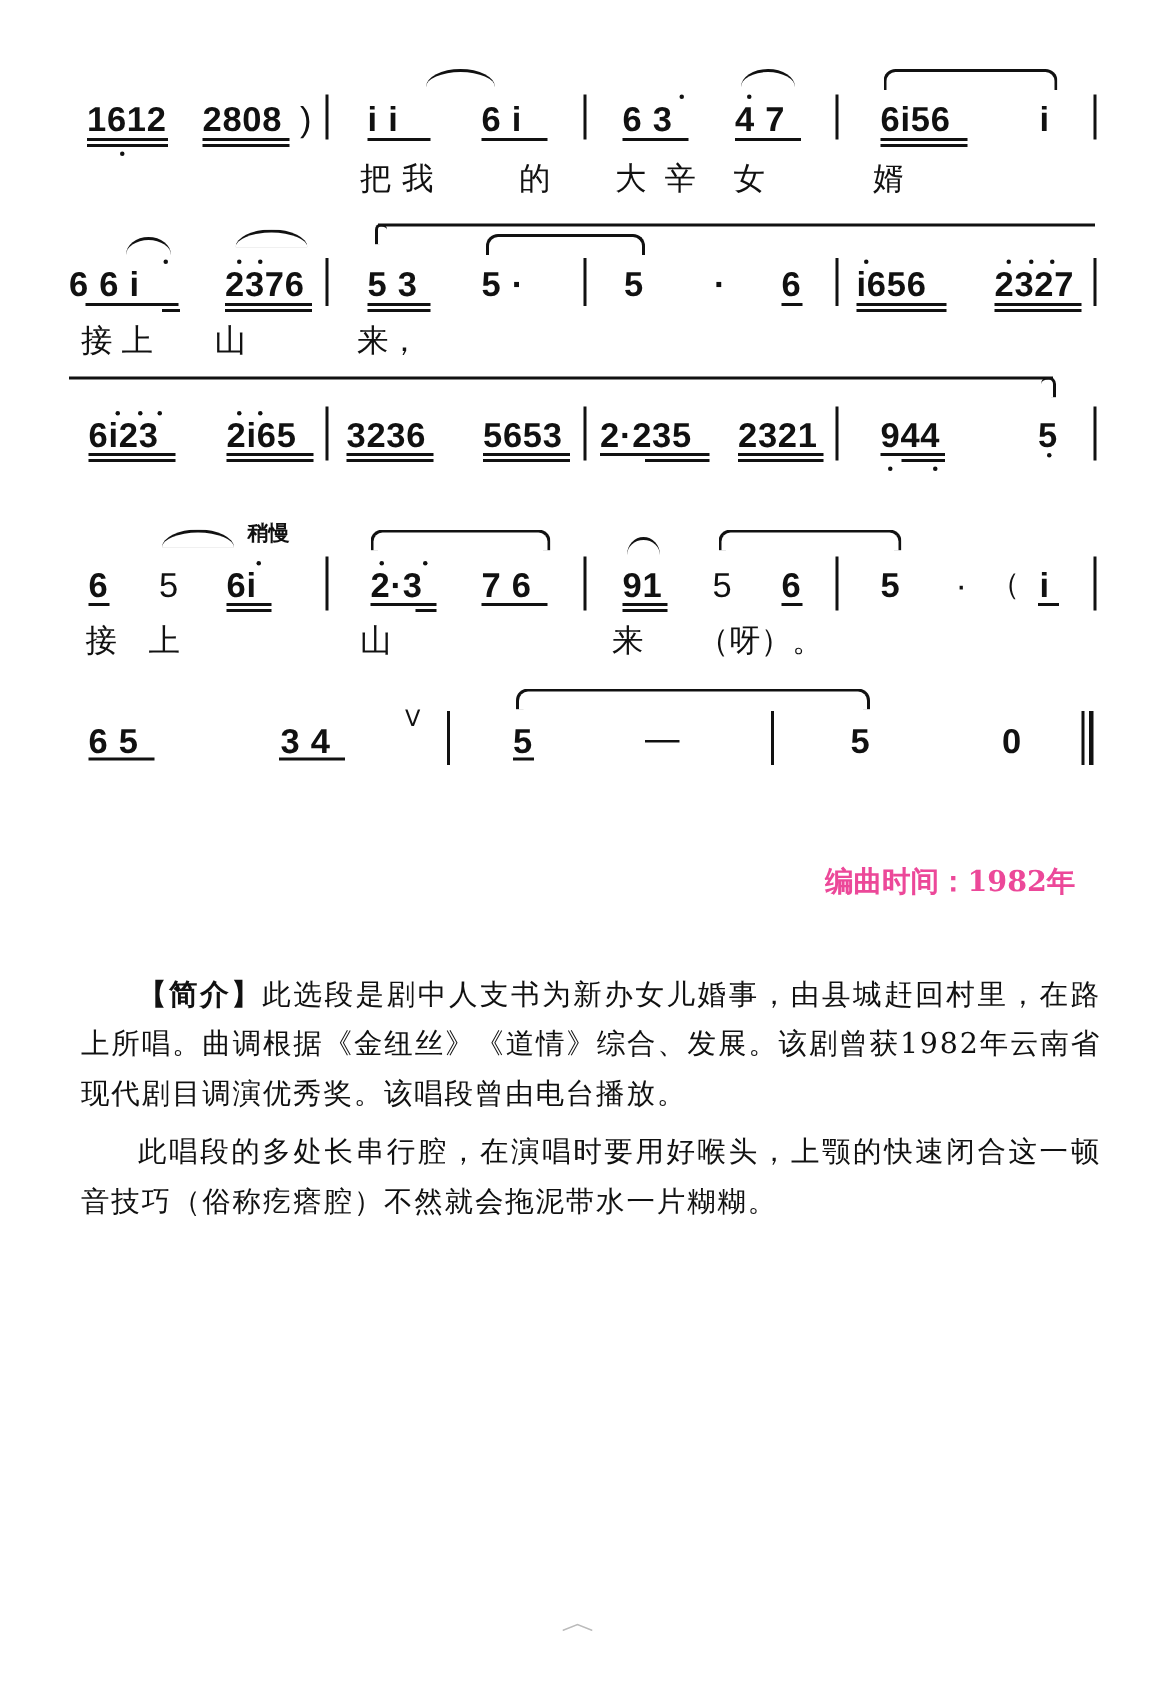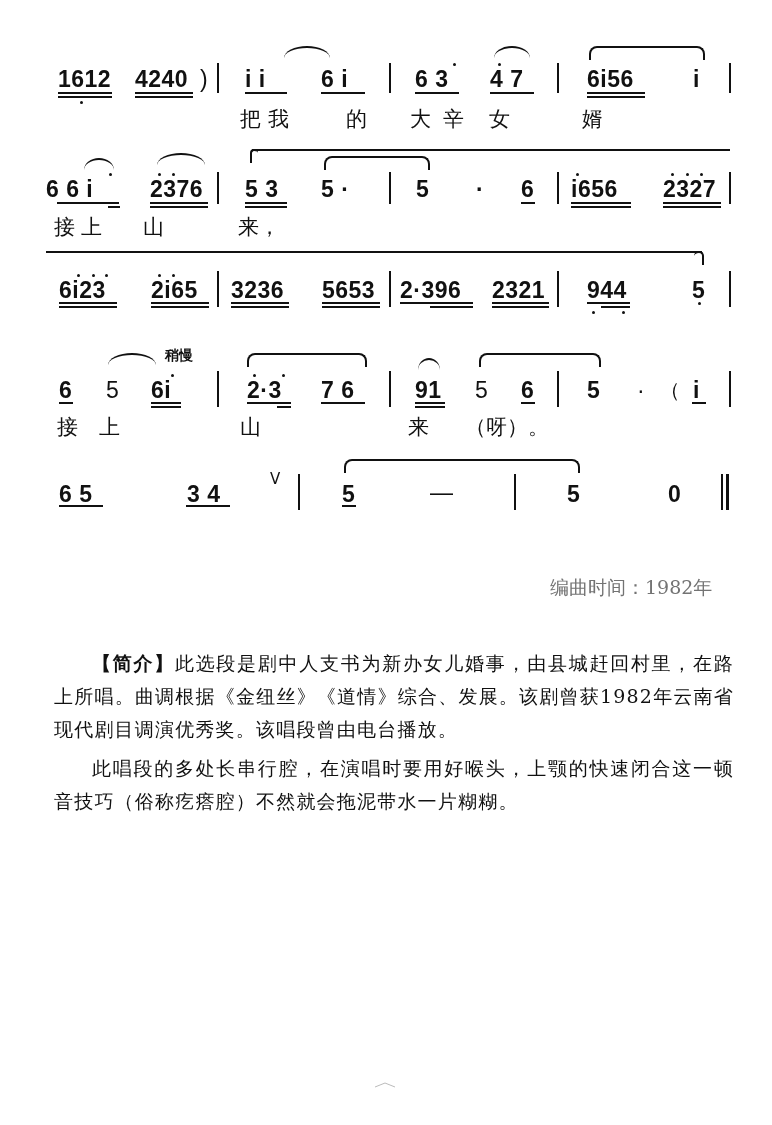--- a/index.html
+++ b/index.html
@@ -8,36 +8,36 @@
   .note { position: absolute; font-family: "Liberation Sans", "DejaVu Sans", sans-serif;
           font-weight: bold; font-size: 23px; line-height: 24px; color: #111; white-space: pre; letter-spacing: 0.5px; }
   .lyric { position: absolute; font-family: "DejaVu Sans", sans-serif; font-size: 21px; line-height: 24px; color: #111; white-space: pre; }
   .bar { position: absolute; width: 2px; background: #111; }
   .ul { position: absolute; height: 2px; background: #111; }
   .dot { position: absolute; width: 3px; height: 3px; border-radius: 50%; background: #111; }
   .slur { position: absolute; border-top: 2px solid #111; border-radius: 50% 50% 0 0 / 100% 100% 0 0; height: 10px; }
   .tie { position: absolute; border: 2px solid #111; border-bottom: none; border-radius: 8px 8px 0 0; height: 12px; }
   .line { position: absolute; height: 2px; background: #111; }
   .small { position: absolute; font-family: "DejaVu Sans", sans-serif; font-size: 14px; font-weight: bold; color: #111; }
-  .credit { position: absolute; font-family: "DejaVu Serif", serif; font-size: 19px; font-weight: normal; color: #737373; }
+  .credit { position: absolute; font-family: "DejaVu Serif", serif; font-size: 19px; font-weight: bold; color: #ec4899; }
   .para { position: absolute; left: 54px; width: 680px; font-family: "DejaVu Serif", serif; font-size: 19px;
           line-height: 33px; color: #111; letter-spacing: 1.2px; text-align: justify; }
   .para .lbl { font-family: "DejaVu Sans", sans-serif; font-weight: bold; }
   .indent { text-indent: 2em; }
   .footer-mark { position: absolute; left: 375px; top: 1082px; width: 20px; height: 6px; }
 </style>
 </head>
 <body>
 
 <div>
   <div class="note" style="left:58px;top:67px">1612</div>
   <div class="ul" style="left:58px;top:92px;width:54px"></div>
   <div class="ul" style="left:58px;top:96px;width:54px"></div>
   <div class="dot" style="left:80px;top:101px"></div>
-  <div class="note" style="left:135px;top:67px">4240</div>
+  <div class="note" style="left:135px;top:67px">2808</div>
   <div class="ul" style="left:135px;top:92px;width:58px"></div>
   <div class="ul" style="left:135px;top:96px;width:58px"></div>
   <div class="note" style="left:200px;top:67px;font-weight:normal">)</div>
   <div class="bar" style="left:217px;top:63px;height:30px"></div>
 
   <div class="slur" style="left:284px;top:46px;width:46px"></div>
   <div class="note" style="left:245px;top:67px">i i</div>
   <div class="ul" style="left:245px;top:92px;width:42px"></div>
   <div class="note" style="left:321px;top:67px">6 i</div>
   <div class="ul" style="left:321px;top:92px;width:44px"></div>
@@ -133,21 +133,21 @@
   <div class="bar" style="left:217px;top:271px;height:36px"></div>
 
   <div class="note" style="left:231px;top:278px">3236</div>
   <div class="ul" style="left:231px;top:302px;width:58px"></div>
   <div class="ul" style="left:231px;top:306px;width:58px"></div>
   <div class="note" style="left:322px;top:278px">5653</div>
   <div class="ul" style="left:322px;top:302px;width:58px"></div>
   <div class="ul" style="left:322px;top:306px;width:58px"></div>
   <div class="bar" style="left:389px;top:271px;height:36px"></div>
 
-  <div class="note" style="left:400px;top:278px">2·396</div>
+  <div class="note" style="left:400px;top:278px">2·235</div>
   <div class="ul" style="left:400px;top:302px;width:73px"></div>
   <div class="ul" style="left:430px;top:306px;width:43px"></div>
   <div class="note" style="left:492px;top:278px">2321</div>
   <div class="ul" style="left:492px;top:302px;width:57px"></div>
   <div class="ul" style="left:492px;top:306px;width:57px"></div>
   <div class="bar" style="left:557px;top:271px;height:36px"></div>
 
   <div class="note" style="left:587px;top:278px">944</div>
   <div class="ul" style="left:587px;top:302px;width:43px"></div>
   <div class="ul" style="left:601px;top:306px;width:29px"></div>

